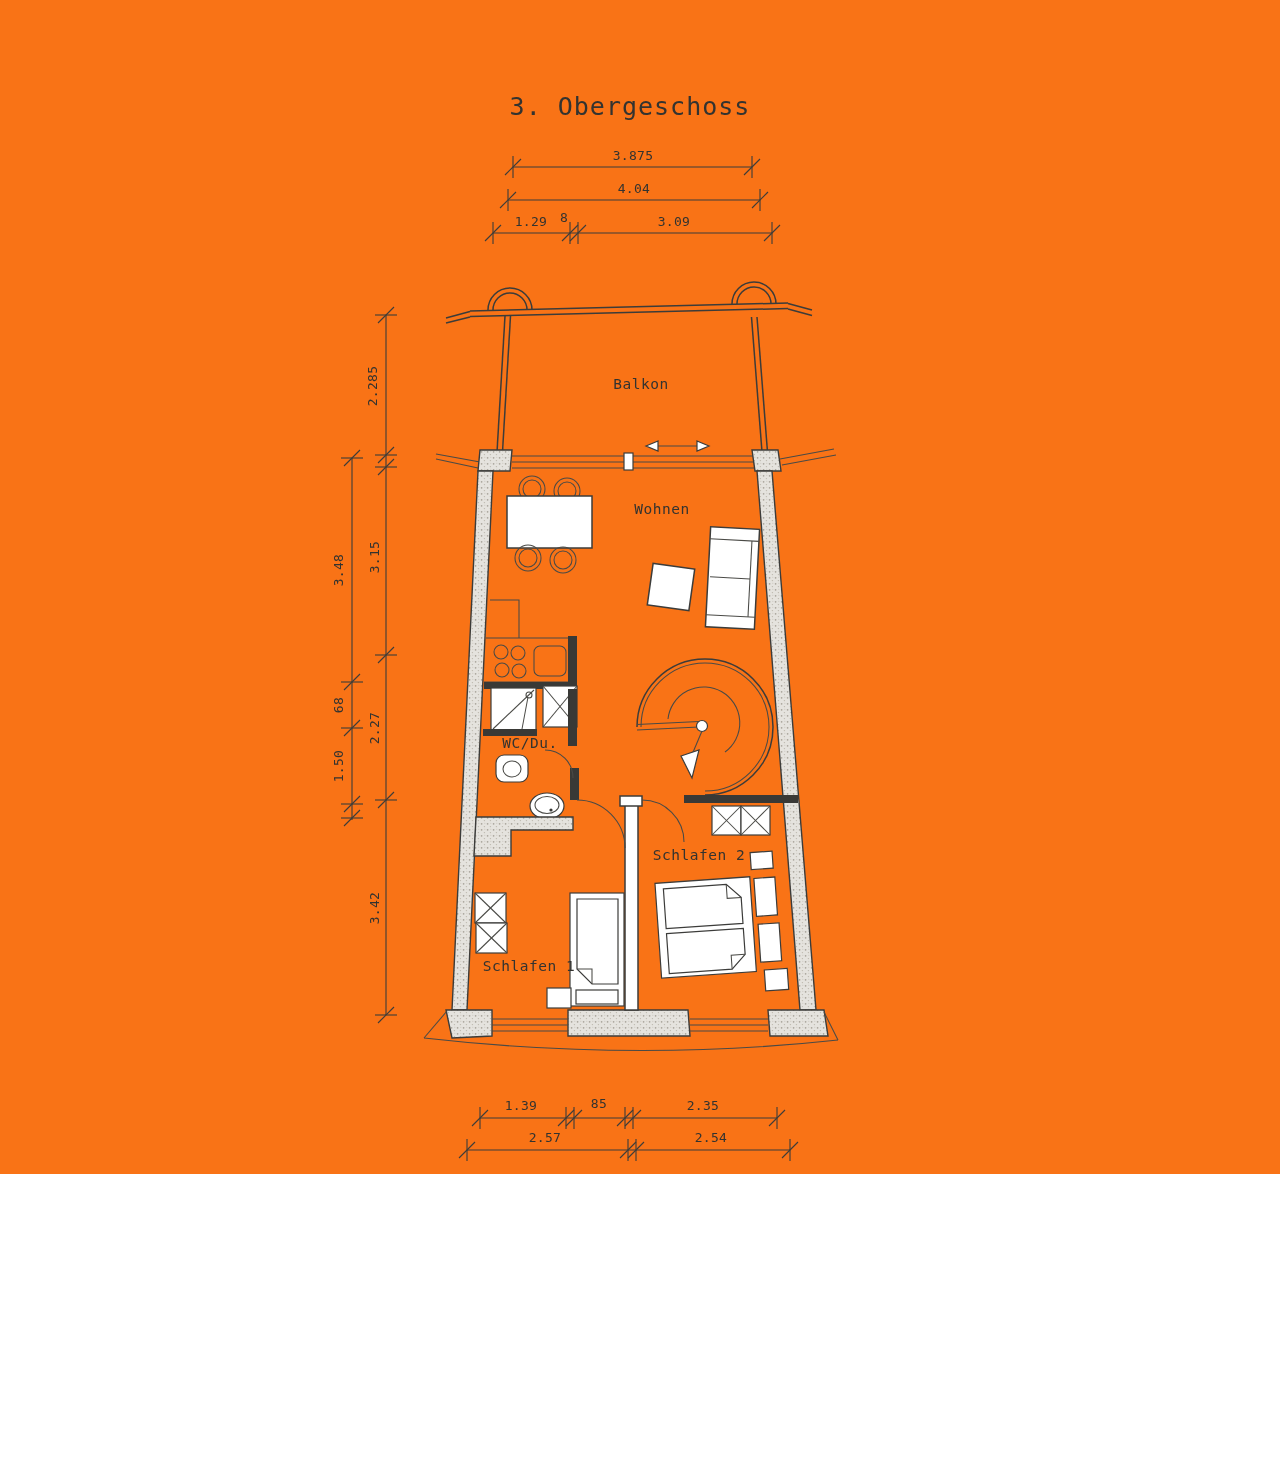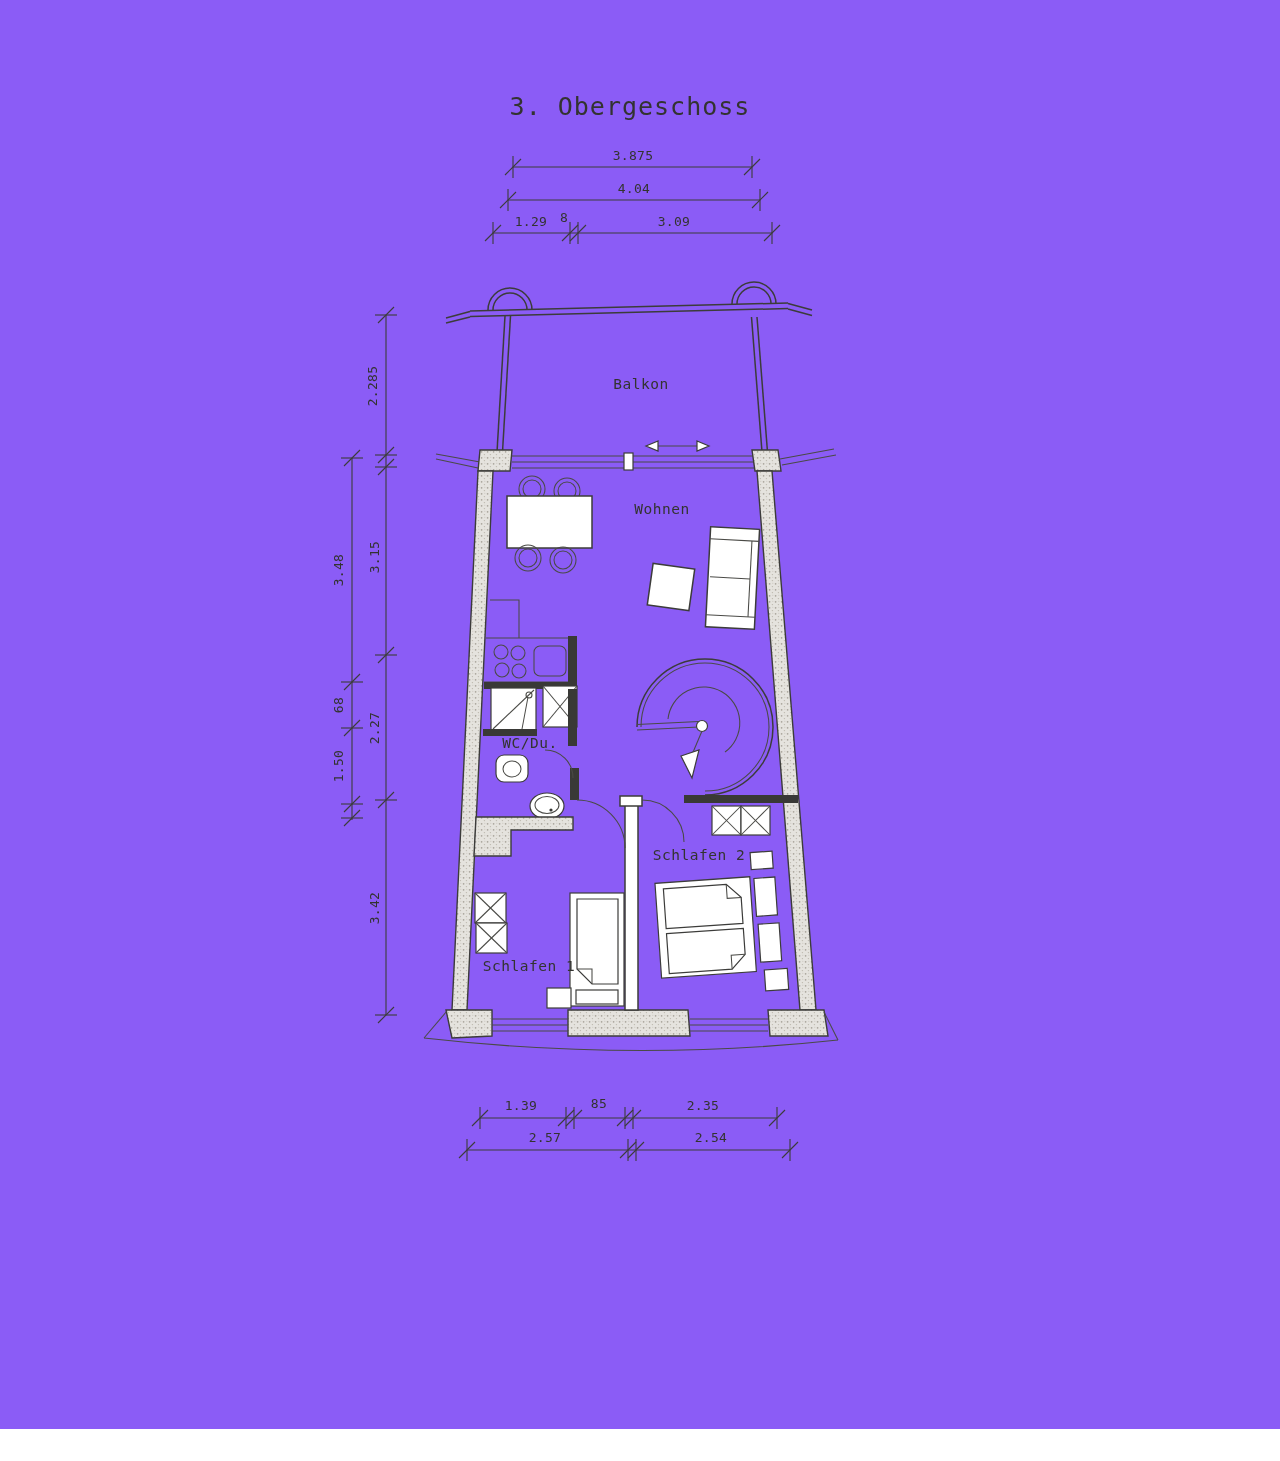--- a/index.html
+++ b/index.html
@@ -1,16 +1,16 @@
 <!DOCTYPE html>
 <html><head>
 <meta charset="utf-8">
 <style>
   html,body{margin:0;padding:0;background:#ffffff;}
-  .page{position:relative;width:1280px;height:1429px;background:#8b5cf6;overflow:hidden;
+  .page{position:relative;width:1280px;height:1174px;background:#f97316;overflow:hidden;
         font-family:"DejaVu Sans Mono", monospace;}
   svg{position:absolute;left:0;top:0;}
   text{font-family:"DejaVu Sans Mono", monospace;fill:#333330;}
   .title-txt{font-size:25px;letter-spacing:1px;text-anchor:middle;}
   .room-txt{font-size:14.5px;letter-spacing:.5px;text-anchor:middle;}
   .dim-txt{font-size:13px;letter-spacing:.3px;text-anchor:middle;}
   .s{stroke:#3c3c3a;stroke-width:1.5;fill:none;stroke-linecap:butt;}
   .sthin{stroke:#4a4a46;stroke-width:1.05;fill:none;}
   .dimln{stroke:#3c3c3a;stroke-width:1.1;fill:none;}
   .wallp{fill:url(#stip);stroke:#3c3c3a;stroke-width:1.4;}

